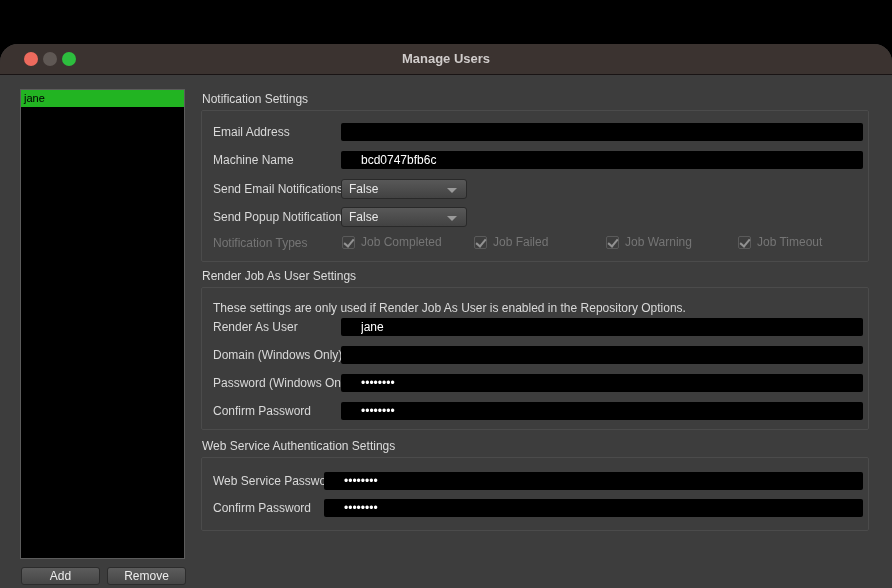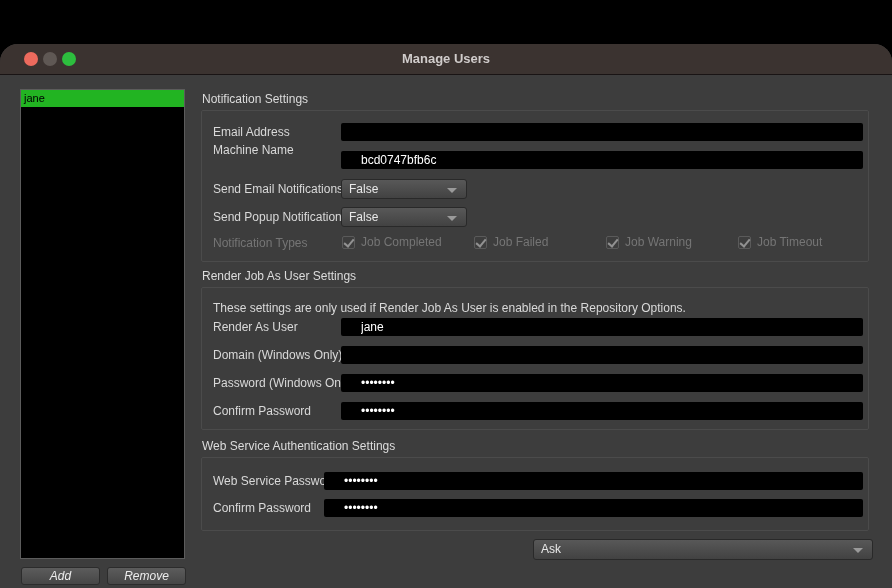--- a/index.html
+++ b/index.html
@@ -30,21 +30,21 @@
   .list-item {
     height: 17px; line-height: 17px; padding-left: 3px;
     font-size: 11px; color: #cfcfcf;
   }
   .list-item.selected { background: #22b422; color: #000; }
   
   .btn {
     position: absolute; border: 1px solid #2c2c2c; border-radius: 3px;
     background: linear-gradient(#5c5c5c, #464646);
     color: #ececec; font-size: 12px; text-align: center;
-    font-family: inherit; cursor: default; font-style: italic;
+    font-family: inherit; cursor: default;
   }
   .btn-add    { left: 21px;  top: 523px; width: 79px; height: 18px; line-height: 16px; }
   .btn-remove { left: 107px; top: 523px; width: 79px; height: 18px; line-height: 16px; }
   .btn-cancel { left: 732px; top: 557px; width: 78px; height: 20px; line-height: 18px; border-radius: 5px; padding-left: 24px; }
   .btn-ok {
     left: 800px; top: 555px; width: 74px; height: 24px; line-height: 18px;
     border: 2px solid #3da23d; border-radius: 6px;
   }
   
   .group { position: absolute; left: 201px; width: 668px; border: 1px solid #4b4b4b; border-radius: 2px; }
@@ -110,21 +110,21 @@
     <div class="list-item selected">jane</div>
   </div>
   <button class="btn btn-add">Add</button>
   <button class="btn btn-remove">Remove</button>
 
   <div class="group-title" style="top:48px">Notification Settings</div>
   <div class="group g1">
     <span class="row-label" style="top:14px">Email Address</span>
     <input class="field f-std" style="top: 12px;" value="">
 
-    <span class="row-label" style="top:32px">Machine Name</span>
+    <span class="row-label" style="top:42px">Machine Name</span>
     <input class="field f-std" style="top: 40px;" value="bcd0747bfb6c">
 
     <span class="row-label" style="top:71px">Send Email Notifications</span>
     <div class="select" style="left:139px; top:68px; width:126px">
       <span>False</span>
       <span class="arrow"></span>
     </div>
 
     <span class="row-label" style="top:99px">Send Popup Notifications</span>
     <div class="select" style="left:139px; top:96px; width:126px">
@@ -170,22 +170,18 @@
 
   <div class="group-title" style="top:395px">Web Service Authentication Settings</div>
   <div class="group g3">
     <span class="row-label" style="top:16px">Web Service Password</span>
     <input class="field f-ws" style="top: 14px;" value="••••••••">
 
     <span class="row-label" style="top:43px">Confirm Password</span>
     <input class="field f-ws" style="top: 41px;" value="••••••••">
   </div>
 
-  <div class="select" style="left:533px; top:495px; width:340px; height:21px; line-height:19px">
-    <span>Ask</span>
-    <span class="arrow" style="top:8px"></span>
-  </div>
 
   <button class="btn btn-cancel">Cancel</button>
   <button class="btn btn-ok">OK</button>
 
   <div class="grip"></div>
 </div>
 
 </body></html>

